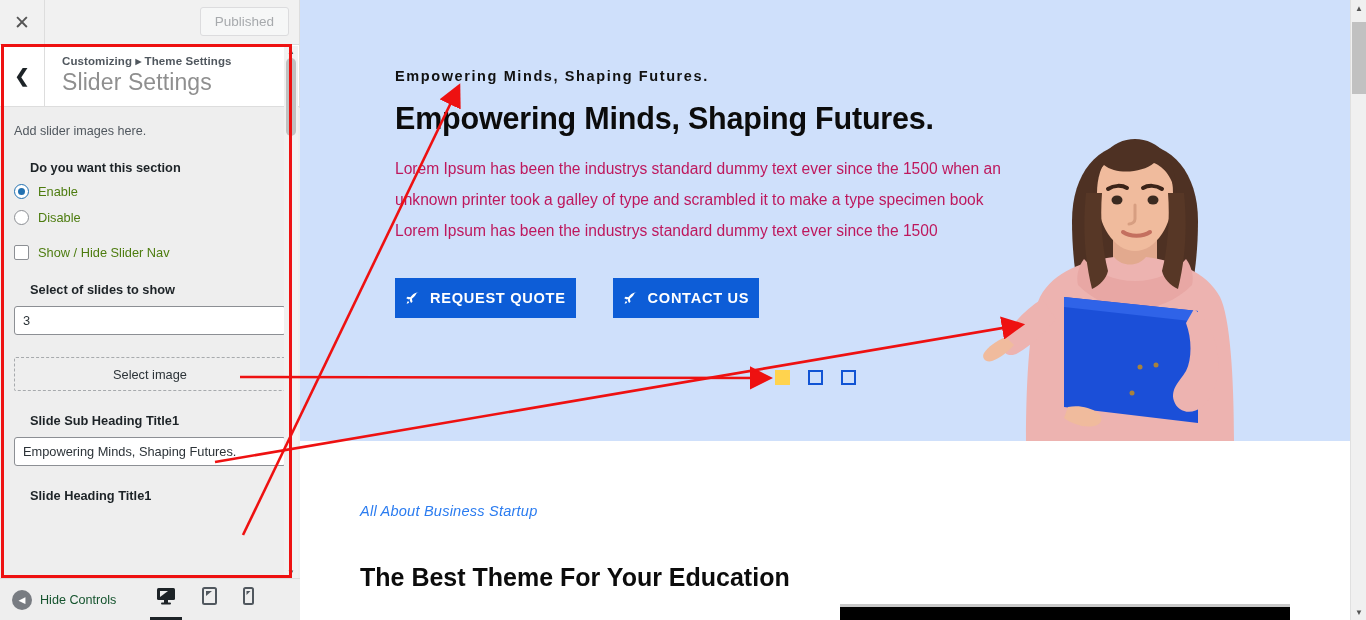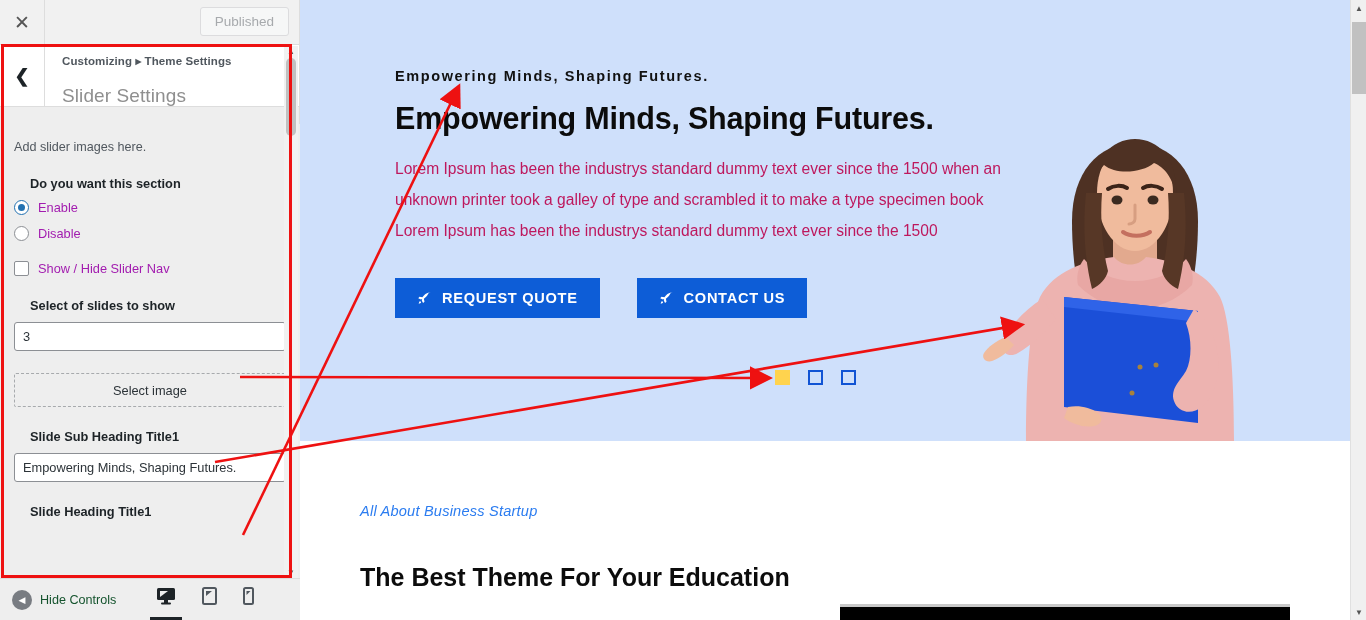--- a/index.html
+++ b/index.html
@@ -51,27 +51,27 @@
     border-right: 1px solid #ddd;
     font-size: 18px; color: #1d2327; cursor: pointer;
     font-weight: 700;
   }
   #panel-titles { padding: 9px 0 0 17px; }
   #breadcrumb {
     font-size: 11.5px; color: #50575e;
     font-weight: 600; letter-spacing: .1px;
   }
   #panel-title {
-    font-size: 19px; color: #8f8f8f;
-    font-weight: 400; margin-top: 17px;
+    font-size: 23px; color: #8f8f8f;
+    font-weight: 400; margin-top: 1px;
     letter-spacing: .1px;
   }
 
   #controls {
-    position: absolute; top: 124px; left: 0;
+    position: absolute; top: 108px; left: 0;
     width: 300px; height: 470px;
     background: #eee;
     padding: 16px 14px 0 14px;
     overflow: hidden;
   }
   .desc { font-size: 12.6px; color: #50575e; margin-bottom: 22px; }
   .ctl-label {
     font-size: 12.8px; font-weight: 700; color: #1d2327;
     margin-bottom: 9px; display: block; padding-left: 16px;
   }
@@ -87,21 +87,21 @@
   }
   .radio-box.on { border-color: #2271b1; }
   .radio-box.on::after {
     content: ""; width: 7px; height: 7px; border-radius: 50%;
     background: #2271b1;
   }
   .check-box {
     width: 15px; height: 15px; flex: none;
     border: 1px solid #8c8f94; background: #fff; border-radius: 2px;
   }
-  .ctl-opt-text { font-size: 12.8px; color: #a21caf; }
+  .ctl-opt-text { font-size: 12.8px; color: #4d7c0f; }
   .check-row { margin-top: 20px; margin-bottom: 22px; }
   .txt-input {
     width: 100%; height: 29px;
     border: 1px solid #8c8f94; border-radius: 3px;
     background: #fff; padding: 0 8px;
     font-size: 12.8px; color: #2c3338;
     font-family: "Liberation Sans", sans-serif;
     display: flex; align-items: center;
     margin-bottom: 22px;
   }
@@ -181,21 +181,21 @@
     font-size: 30.5px; font-weight: 700; color: #0c0c0c;
     margin-top: 17px; letter-spacing: -.2px;
   }
   #hero-para {
     font-size: 15.6px; color: #be185d; line-height: 31px;
     margin-top: 17px; width: 635px;
   }
   #hero-btns { display: flex; gap: 37px; margin-top: 32px; }
   .hero-btn {
     background: #0d5dd7; color: #fff;
-    padding: 12px 22px;
+    padding: 12px 10px;
     font-size: 14.6px; font-weight: 700; letter-spacing: .7px;
     display: flex; align-items: center; gap: 10px;
     cursor: pointer;
   }
   .rocket { width: 15px; height: 15px; display: block; }
   #slider-nav {
     position: absolute; left: 475px; top: 370px;
     display: flex; gap: 18px; align-items: center;
   }
   .nav-dot { width: 15px; height: 15px; cursor: pointer; }

